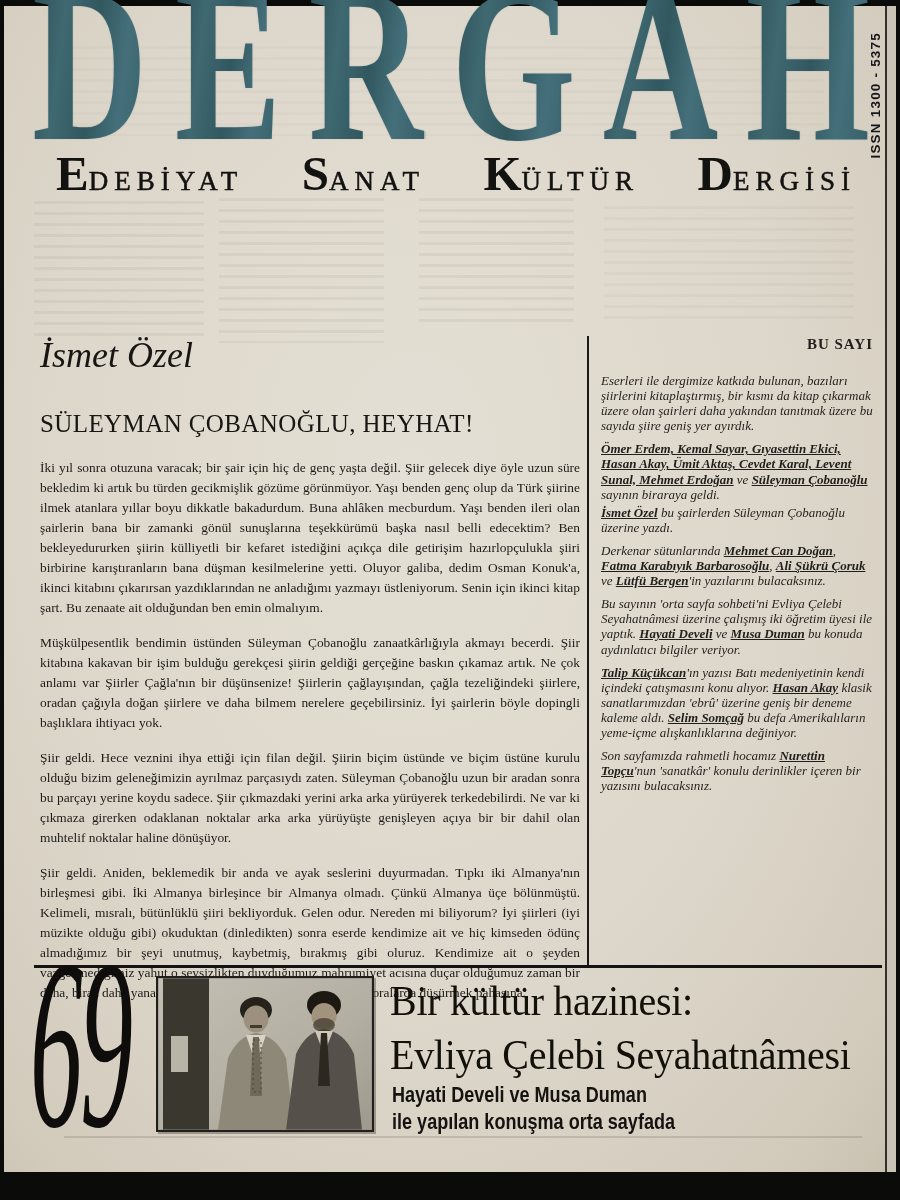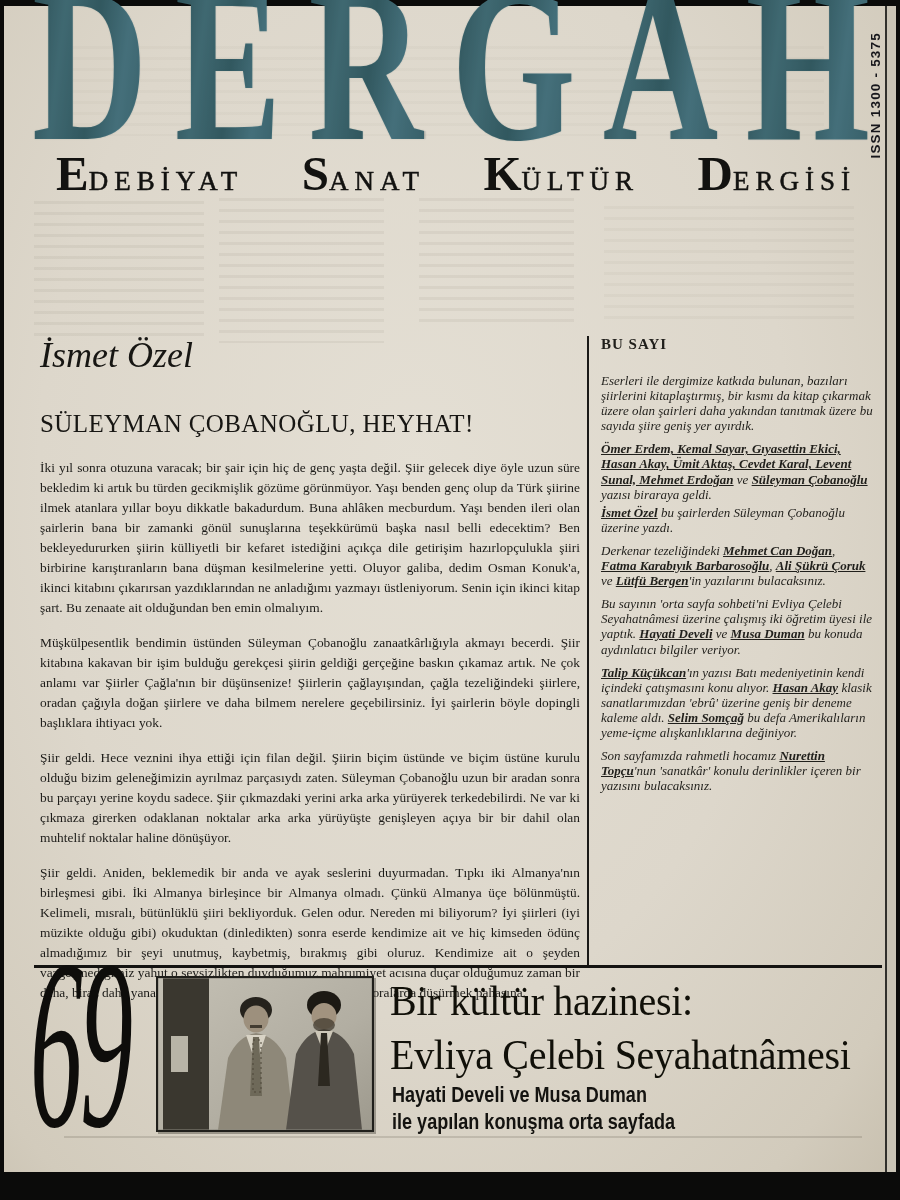--- a/index.html
+++ b/index.html
@@ -29,21 +29,21 @@
   .sub-rest{font-size:27px;font-weight:400;letter-spacing:6px;line-height:1;-webkit-text-stroke:.5px #121210;}
   
   .author{position:absolute;left:36px;top:328px;font-style:italic;font-size:36px;color:#171613;}
   .article-title{position:absolute;left:36px;top:404px;font-size:25px;letter-spacing:.4px;color:#171613;}
   .article-body{position:absolute;left:36px;top:452px;width:540px;
                 font-size:13.4px;line-height:20px;text-align:justify;color:#1c1b18;}
   .article-body p{margin:0 0 15px 0;}
   .divider-v{position:absolute;left:583px;top:330px;width:2px;height:631px;background:#1a1917;}
   
   .sidebar{position:absolute;left:597px;top:330px;width:272px;color:#201f1b;}
-  .sidebar-heading{font-size:15px;font-weight:700;letter-spacing:1px;margin:0 0 20px 0;font-style:normal;}
+  .sidebar-heading{font-size:15px;font-weight:700;letter-spacing:1px;margin:0 0 20px 0;font-style:normal;text-align:right;}
   .sidebar .block{font-style:italic;font-size:13px;line-height:15.1px;margin:0 0 8px 0;}
   .sidebar .block.tight{margin-bottom:3px;}
   .sidebar .block b{font-weight:700;text-decoration:underline;}
   
   .rule-h{position:absolute;left:30px;top:959px;width:848px;height:3px;background:#141311;}
   .issue-number{position:absolute;left:26px;top:918px;font-size:170px;line-height:1;
                 font-style:italic;font-weight:400;color:#0e0d0b;letter-spacing:-4px;
                 transform:scaleX(.62) scaleY(1.42);transform-origin:top left;}
   .cover-photo{position:absolute;left:152px;top:970px;width:214px;height:152px;
                border:2px solid #201f1b;box-shadow:2px 2px 0 rgba(40,38,30,.35);}
@@ -102,23 +102,23 @@
         <p>Şiir geldi. Hece veznini ihya ettiği için filan değil. Şiirin biçim üstünde ve biçim üstüne kurulu olduğu bizim geleneğimizin ayrılmaz parçasıydı zaten. Süleyman Çobanoğlu uzun bir aradan sonra bu parçayı yerine koydu sadece. Şiir çıkmazdaki yerini arka arka yürüyerek terkedebilirdi. Ne var ki çıkmaza girerken odaklanan noktalar arka arka yürüyüşte genişleyen açıya bir bir dahil olan muhtelif noktalar haline dönüşüyor.</p>
         <p>Şiir geldi. Aniden, beklemedik bir anda ve ayak seslerini duyurmadan. Tıpkı iki Almanya'nın birleşmesi gibi. İki Almanya birleşince bir Almanya olmadı. Çünkü Almanya üçe bölünmüştü. Kelimeli, mısralı, bütünlüklü şiiri bekliyorduk. Gelen odur. Nereden mi biliyorum? İyi şiirleri (iyi müzikte olduğu gibi) okuduktan (dinledikten) sonra eserde kendimize ait ve hiç kimseden ödünç almadığımız bir şeyi unutmuş, kaybetmiş, bırakmış gibi oluruz. Kendimize ait o şeyden vazgeçmediğimiz yahut o şeysizlikten duyduğumuz mahrumiyet acısına duçar olduğumuz zaman bir daha, biraz daha yanaşırız esere. Kendimize ait başka bir şeyi oralarda düşürmek pahasına.</p>
       </div>
 
     <div class="divider-v"></div>
 
     <div class="sidebar">
       <p class="sidebar-heading">BU SAYI</p>
       <div>
           <p class="block"><span>Eserleri ile dergimize katkıda bulunan, bazıları şiirlerini kitaplaştırmış, bir kısmı da kitap çıkarmak üzere olan şairleri daha yakından tanıtmak üzere bu sayıda şiire geniş yer ayırdık.</span></p>
-          <p class="block tight"><b>Ömer Erdem, Kemal Sayar, Gıyasettin Ekici, Hasan Akay, Ümit Aktaş, Cevdet Karal, Levent Sunal, Mehmet Erdoğan</b><span> ve </span><b>Süleyman Çobanoğlu</b><span> yazısı biraraya geldi.</span></p>
+          <p class="block tight"><b>Ömer Erdem, Kemal Sayar, Gıyasettin Ekici, Hasan Akay, Ümit Aktaş, Cevdet Karal, Levent Sunal, Mehmet Erdoğan</b><span> ve </span><b>Süleyman Çobanoğlu</b><span> sayının biraraya geldi.</span></p>
           <p class="block"><b>İsmet Özel</b><span> bu şairlerden Süleyman Çobanoğlu üzerine yazdı.</span></p>
-          <p class="block"><span>Derkenar tezeliğindeki </span><b>Mehmet Can Doğan</b><span>, </span><b>Fatma Karabıyık Barbarosoğlu</b><span>, </span><b>Ali Şükrü Çoruk</b><span> ve </span><b>Lütfü Bergen</b><span>'in yazılarını bulacaksınız.</span></p>
+          <p class="block"><span>Derkenar sütunlarında </span><b>Mehmet Can Doğan</b><span>, </span><b>Fatma Karabıyık Barbarosoğlu</b><span>, </span><b>Ali Şükrü Çoruk</b><span> ve </span><b>Lütfü Bergen</b><span>'in yazılarını bulacaksınız.</span></p>
           <p class="block"><span>Bu sayının 'orta sayfa sohbeti'ni Evliya Çelebi Seyahatnâmesi üzerine çalışmış iki öğretim üyesi ile yaptık. </span><b>Hayati Develi</b><span> ve </span><b>Musa Duman</b><span> bu konuda aydınlatıcı bilgiler veriyor.</span></p>
           <p class="block"><b>Talip Küçükcan</b><span>'ın yazısı Batı medeniyetinin kendi içindeki çatışmasını konu alıyor. </span><b>Hasan Akay</b><span> klasik sanatlarımızdan 'ebrû' üzerine geniş bir deneme kaleme aldı. </span><b>Selim Somçağ</b><span> bu defa Amerikalıların yeme-içme alışkanlıklarına değiniyor.</span></p>
           <p class="block"><span>Son sayfamızda rahmetli hocamız </span><b>Nurettin Topçu</b><span>'nun 'sanatkâr' konulu derinlikler içeren bir yazısını bulacaksınız.</span></p>
         </div>
     </div>
 
     <div class="rule-h"></div>
     <div class="issue-number">69</div>
 
     <svg class="cover-photo" viewBox="0 0 214 152" aria-hidden="true">

